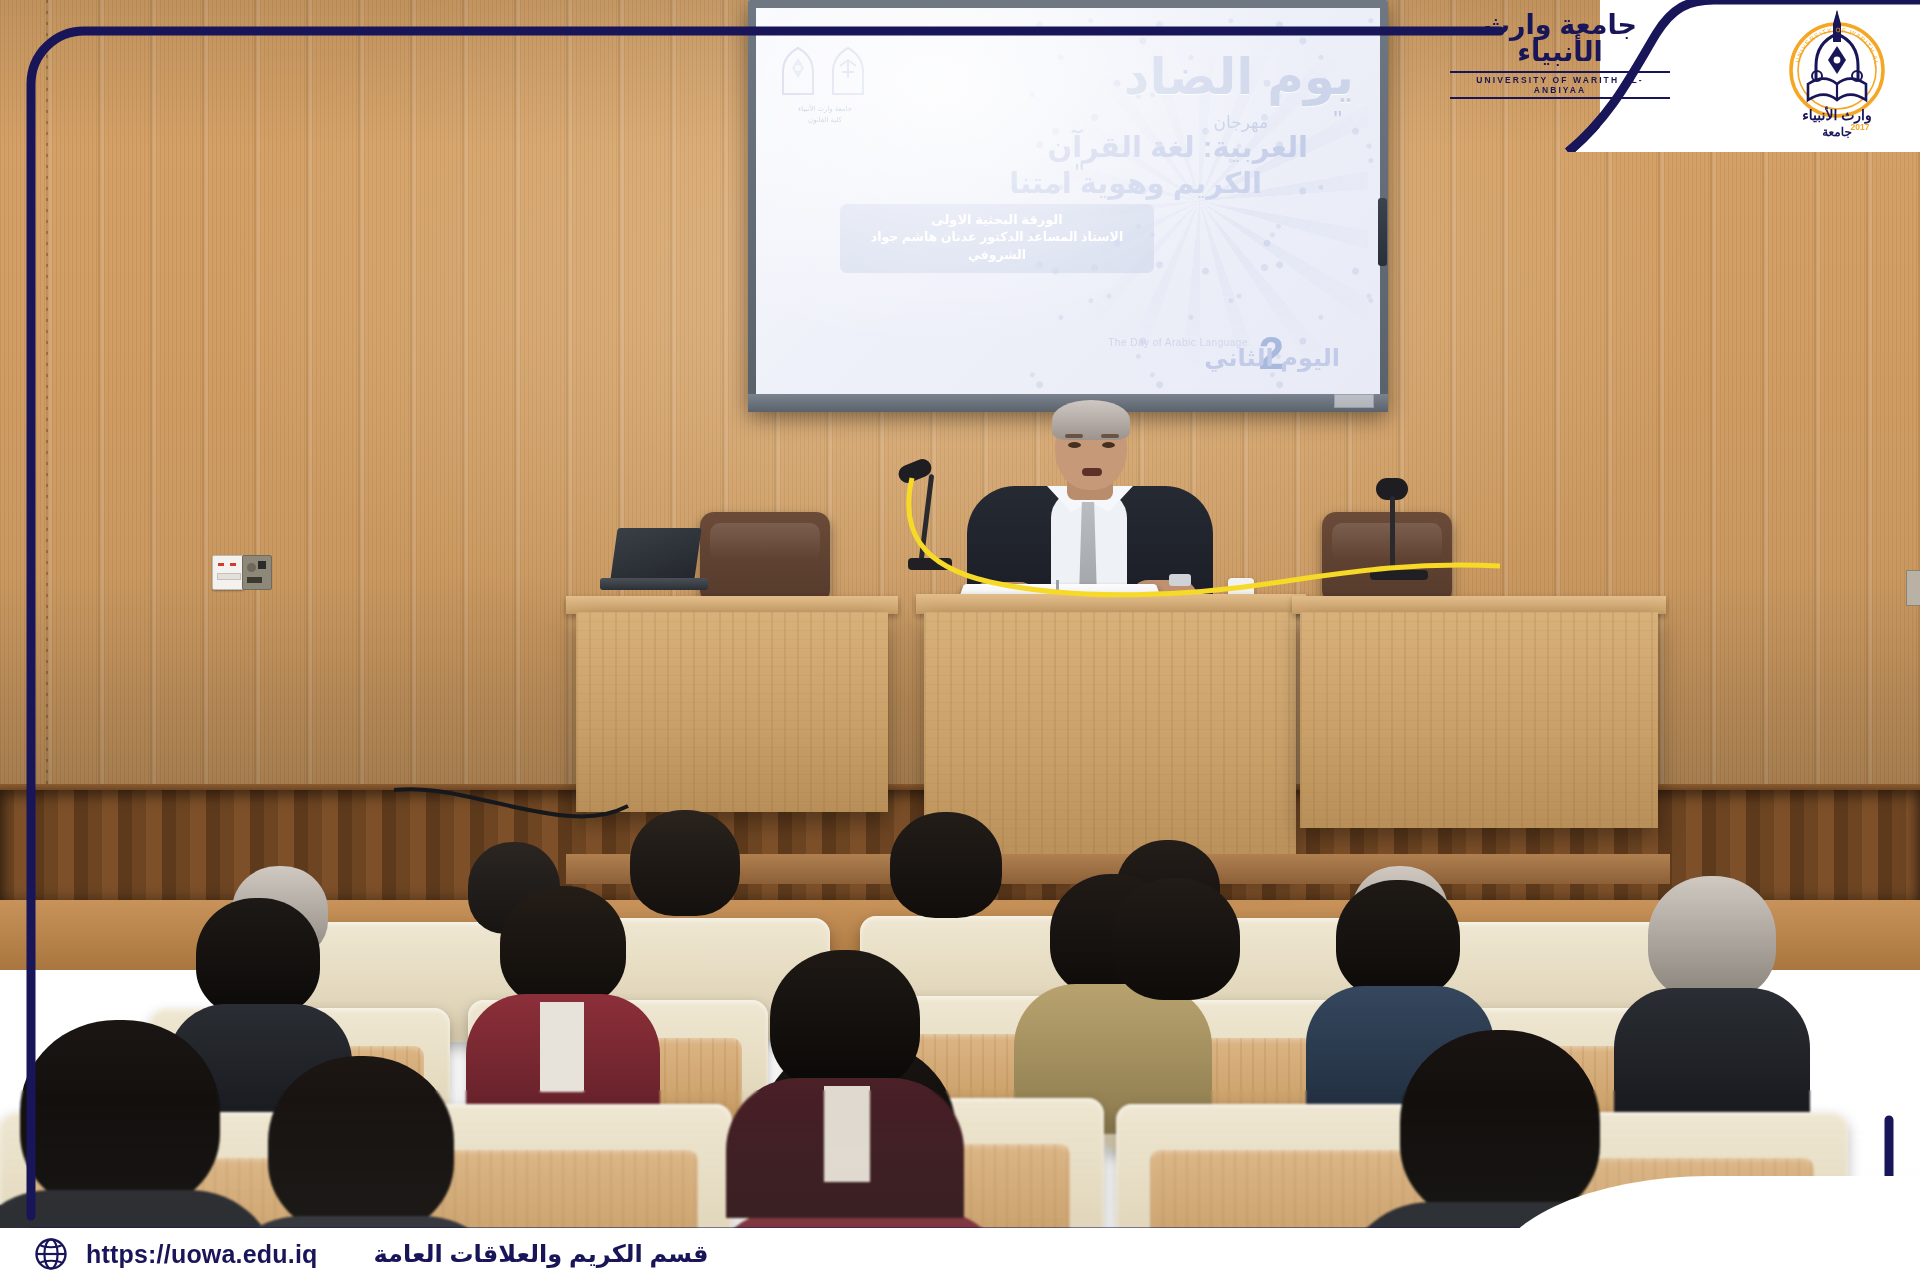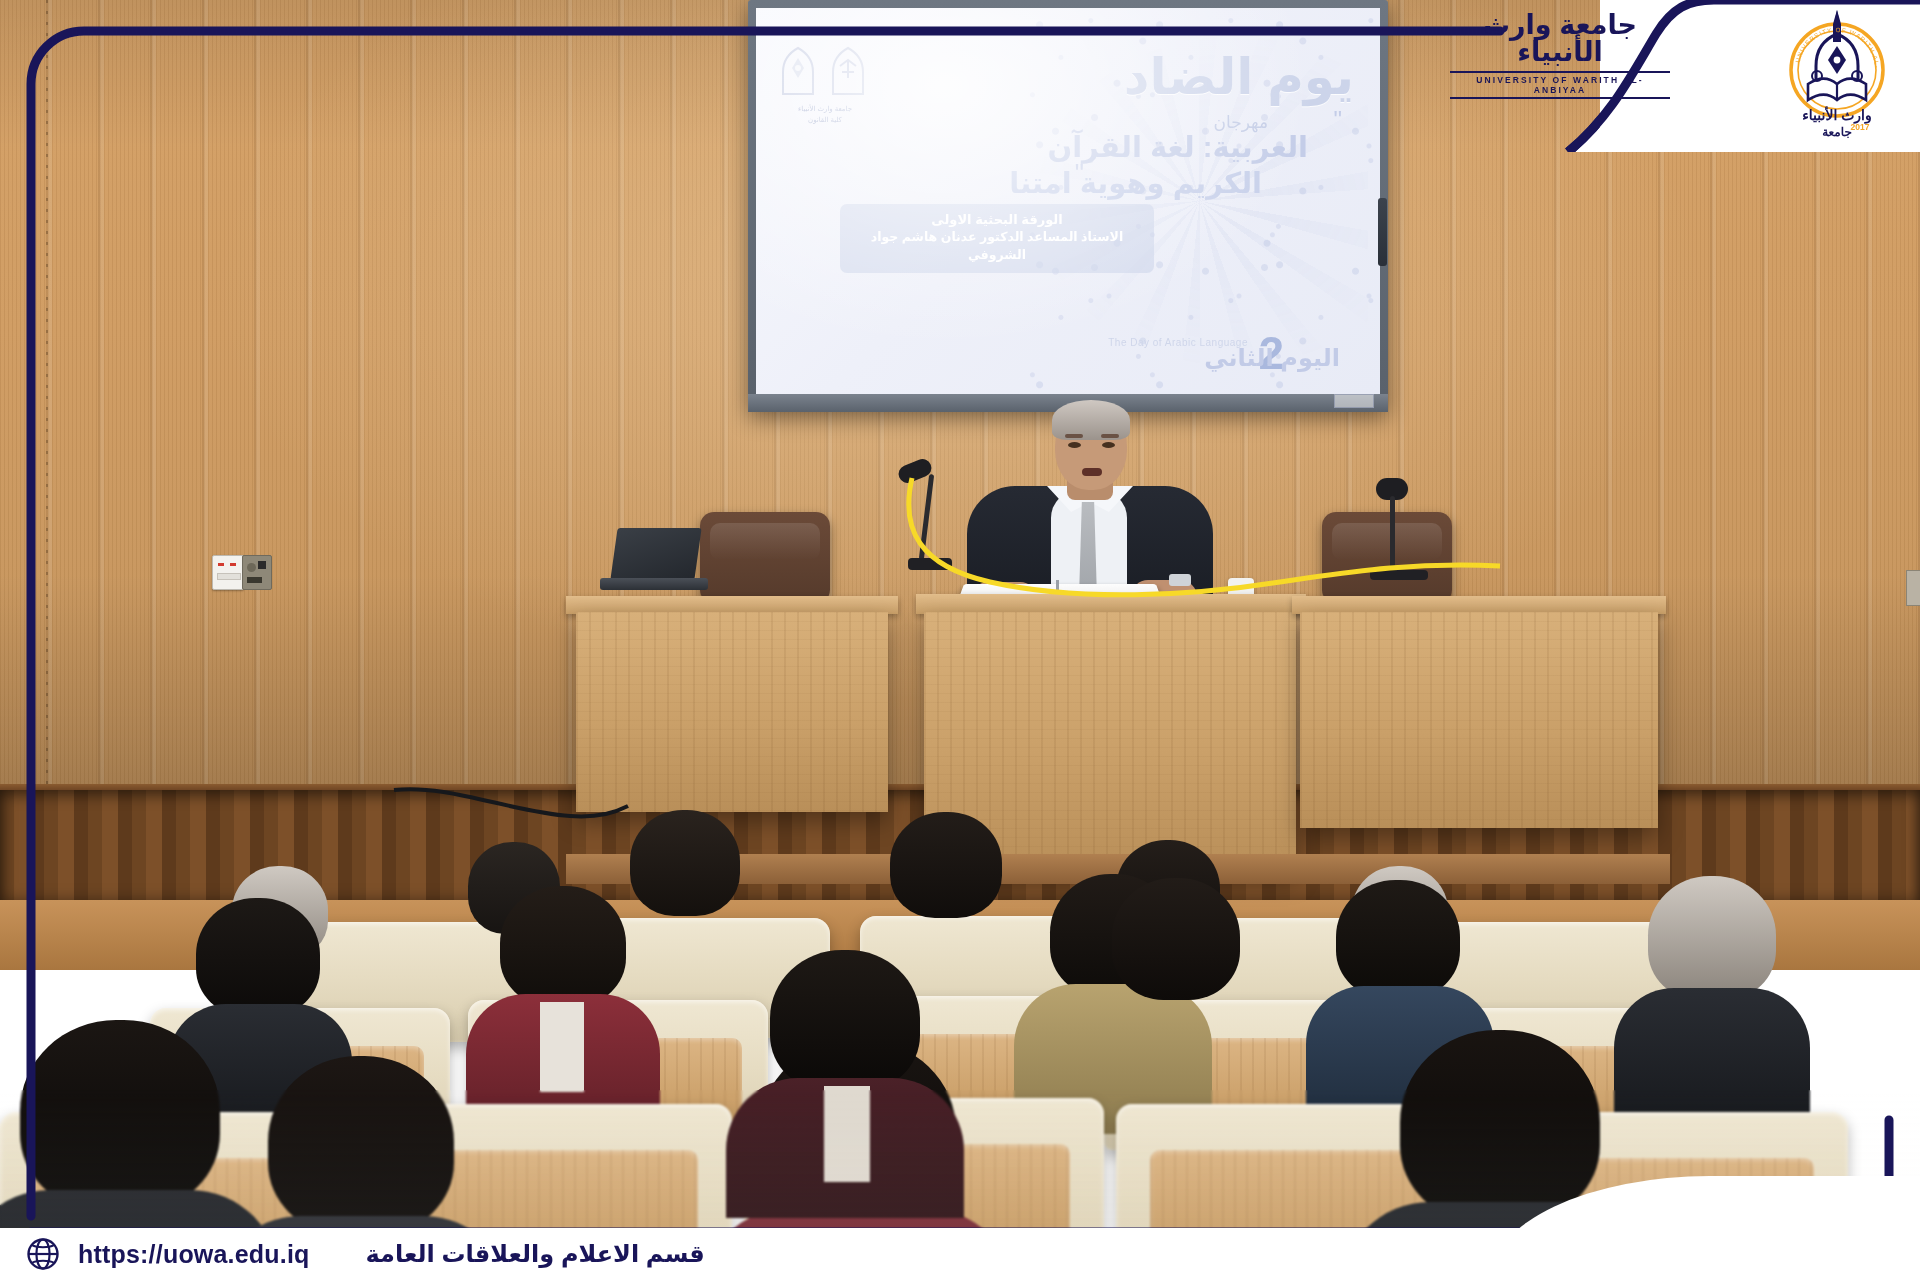--- a/index.html
+++ b/index.html
@@ -129,21 +129,21 @@
     background:linear-gradient(180deg,#dcb584 0%,#ca9f68 60%,#b98e58 100%);
     box-shadow:inset 0 2px 5px rgba(255,255,255,.35);}
   .seat-wood::after{content:"";position:absolute;inset:0;border-radius:inherit;
     background:repeating-linear-gradient(90deg,rgba(110,70,30,.10) 0 2px,rgba(255,255,255,0) 2px 12px);}
   .head-bk{position:absolute;border-radius:48% 48% 40% 40%;}
 
   
   .frame-line{position:absolute;pointer-events:none;}
   .footer-bar{position:absolute;left:0;bottom:0;width:1920px;height:52px;background:#fff;}
   .footer-swoop{position:absolute;left:0;bottom:0;width:1920px;height:96px;pointer-events:none;}
-  .footer-inner{position:absolute;left:0;bottom:0;height:52px;display:flex;align-items:center;gap:18px;padding-left:26px;}
+  .footer-inner{position:absolute;left:0;bottom:0;height:52px;display:flex;align-items:center;gap:18px;padding-left:34px;}
   .globe{width:34px;height:34px;flex:0 0 34px;}
   .url{font-size:25px;font-weight:bold;color:#191559;letter-spacing:.2px;}
   .dept{font-size:24px;font-weight:bold;color:#191559;direction:rtl;margin-left:38px;}
 
   
   .hdr{position:absolute;right:0;top:0;width:470px;height:152px;}
   .hdr-swoop{position:absolute;right:0;top:0;width:470px;height:152px;}
   .wordmark{position:absolute;right:250px;top:12px;width:220px;text-align:center;}
   .wordmark-ar{font-size:27px;font-weight:bold;color:#191559;direction:rtl;line-height:1;letter-spacing:-1px;}
   .wordmark-en{font-size:8.5px;font-weight:bold;color:#191559;letter-spacing:2.1px;margin-top:5px;
@@ -450,21 +450,21 @@
   <div class="footer-bar">
     <div class="footer-inner">
       <svg class="globe" viewBox="0 0 34 34">
         <circle cx="17" cy="17" r="14.5" fill="none" stroke="#191559" stroke-width="2.4"></circle>
         <ellipse cx="17" cy="17" rx="6.6" ry="14.5" fill="none" stroke="#191559" stroke-width="2.2"></ellipse>
         <line x1="2.5" y1="17" x2="31.5" y2="17" stroke="#191559" stroke-width="2.2"></line>
         <path d="M6 8.2 C11 11 23 11 28 8.2" fill="none" stroke="#191559" stroke-width="2.1"></path>
         <path d="M6 25.8 C11 23 23 23 28 25.8" fill="none" stroke="#191559" stroke-width="2.1"></path>
       </svg>
       <div class="url">https://uowa.edu.iq</div>
-      <div class="dept">قسم الاعلام والعلاقات العامة</div>
+      <div class="dept">قسم الكريم والعلاقات العامة</div>
     </div>
   </div>
 
   <div style="position:absolute;right:0;bottom:0;width:430px;height:104px;background:#fff;
               border-top-left-radius:220px 104px;"></div>
   <svg style="position:absolute;right:0;bottom:0;width:430px;height:104px;" viewBox="0 0 430 104" preserveAspectRatio="none">
     <path d="M0 104 C150 104 226 60 268 22 C290 4 316 0 352 0 L430 0" fill="none" stroke="#191559" stroke-width="0"></path>
   </svg>
 
 </div>

